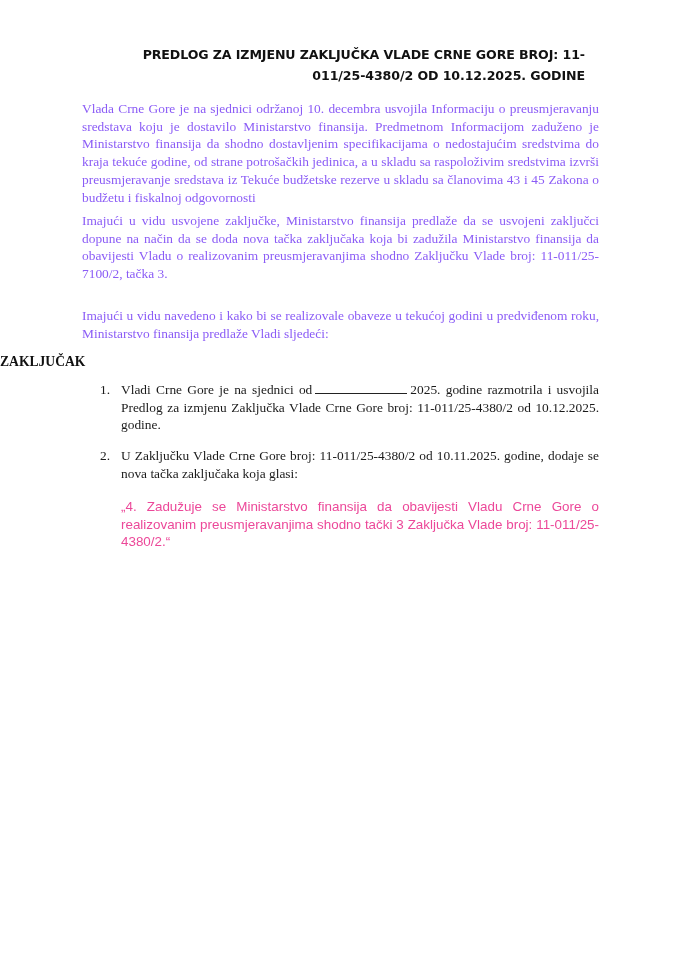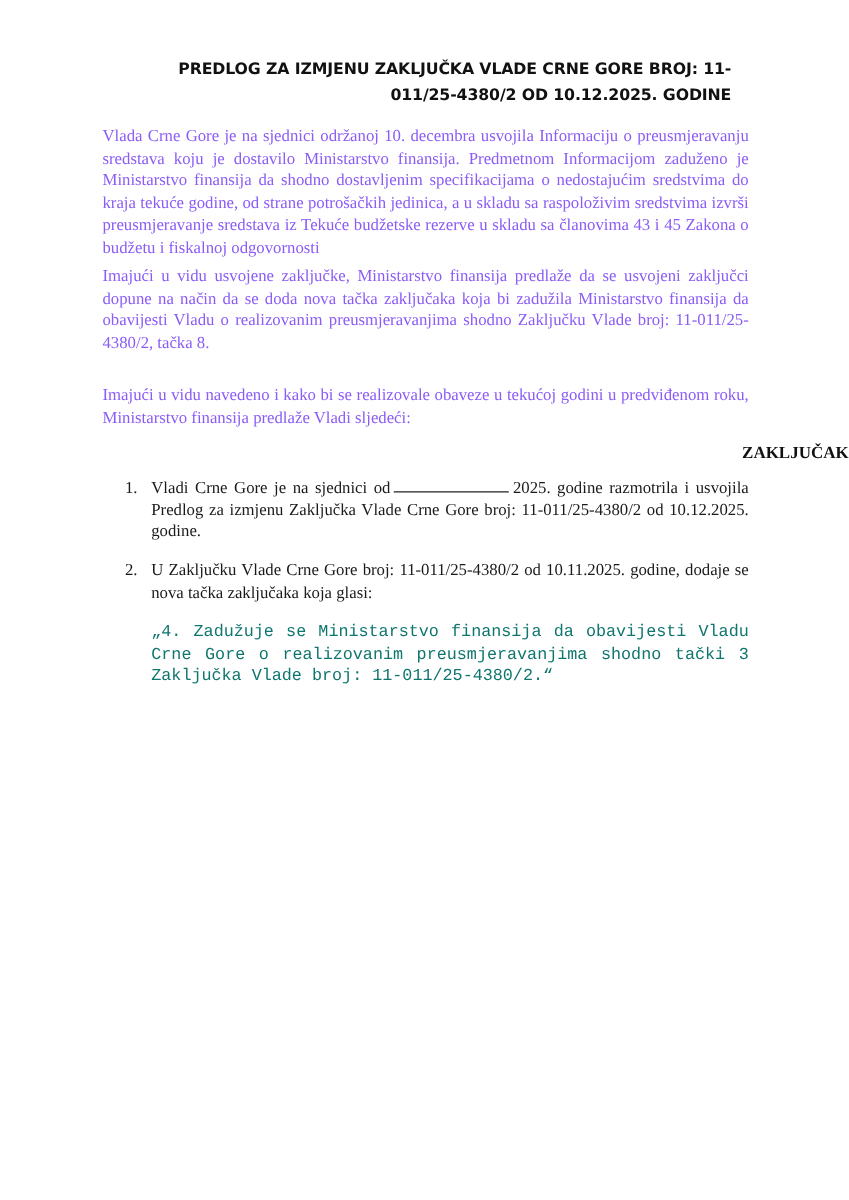--- a/index.html
+++ b/index.html
@@ -11,42 +11,42 @@
     }
     .para {
       position: absolute; left: 82px; width: 517px;
       font-family: "Liberation Serif", serif; font-size: 13.4px; line-height: 17.7px;
       text-align: justify; color: #8b5cf6;
     }
     .p1 { top: 100px; }
     .p2 { top: 212px; }
     .p3 { top: 307px; }
     .heading {
-      position: absolute; left: 0; width: 679px; top: 354px; text-align: right;
+      position: absolute; left: 0; width: 679px; top: 354px; text-align: left;
       font-family: "Liberation Serif", serif; font-weight: bold; font-size: 13.6px; color: #111;
     }
     .item { position: absolute; left: 100px; width: 499px; font-family: "Liberation Serif", serif; font-size: 13.4px; line-height: 17.7px; color: #1a1a1a; }
     .item .num { position: absolute; left: 0; top: 0; }
     .item .txt { margin-left: 21px; text-align: justify; }
     .i1 { top: 381px; }
     .i2 { top: 447px; }
     .quote {
       position: absolute; left: 121px; width: 478px; top: 498px;
-      font-family: Liberation Mono, monospace; font-size: 13.4px; line-height: 17.7px;
-      text-align: justify; color: #0f766e;
+      font-family: Liberation Sans, sans-serif; font-size: 13.4px; line-height: 17.7px;
+      text-align: justify; color: #ec4899;
     }
     .blank { display: inline-block; width: 92px; border-bottom: 1px solid #222; height: 11px; vertical-align: baseline; margin: 0 3px; }
   </style>
 </head>
 <body>
 
 <div class="title">PREDLOG ZA IZMJENU ZAKLJUČKA VLADE CRNE GORE BROJ: 11-011/25-4380/2 OD 10.12.2025. GODINE</div>
 
 <div class="para p1">Vlada Crne Gore je na sjednici održanoj 10. decembra usvojila Informaciju o preusmjeravanju sredstava koju je dostavilo Ministarstvo finansija. Predmetnom Informacijom zaduženo je Ministarstvo finansija da shodno dostavljenim specifikacijama o nedostajućim sredstvima do kraja tekuće godine, od strane potrošačkih jedinica, a u skladu sa raspoloživim sredstvima izvrši preusmjeravanje sredstava iz Tekuće budžetske rezerve u skladu sa članovima 43 i 45 Zakona o budžetu i fiskalnoj odgovornosti</div>
-<div class="para p2">Imajući u vidu usvojene zaključke, Ministarstvo finansija predlaže da se usvojeni zaključci dopune na način da se doda nova tačka zaključaka koja bi zadužila Ministarstvo finansija da obavijesti Vladu o realizovanim preusmjeravanjima shodno Zaključku Vlade broj: 11-011/25-4380/2, tačka 8.</div>
+<div class="para p2">Imajući u vidu usvojene zaključke, Ministarstvo finansija predlaže da se usvojeni zaključci dopune na način da se doda nova tačka zaključaka koja bi zadužila Ministarstvo finansija da obavijesti Vladu o realizovanim preusmjeravanjima shodno Zaključku Vlade broj: 11-011/25-7100/2, tačka 3.</div>
 <div class="para p3">Imajući u vidu navedeno i kako bi se realizovale obaveze u tekućoj godini u predviđenom roku, Ministarstvo finansija predlaže Vladi sljedeći:</div>
 
 <div class="heading">ZAKLJUČAK</div>
 
 <div class="item i1">
   <span class="num">1.</span>
   <div class="txt"><span>Vladi Crne Gore je na sjednici od</span><span class="blank"></span><span>2025. godine razmotrila i usvojila Predlog za izmjenu Zaključka Vlade Crne Gore broj: 11-011/25-4380/2 od 10.12.2025. godine.</span></div>
 </div>
 
 <div class="item i2">

